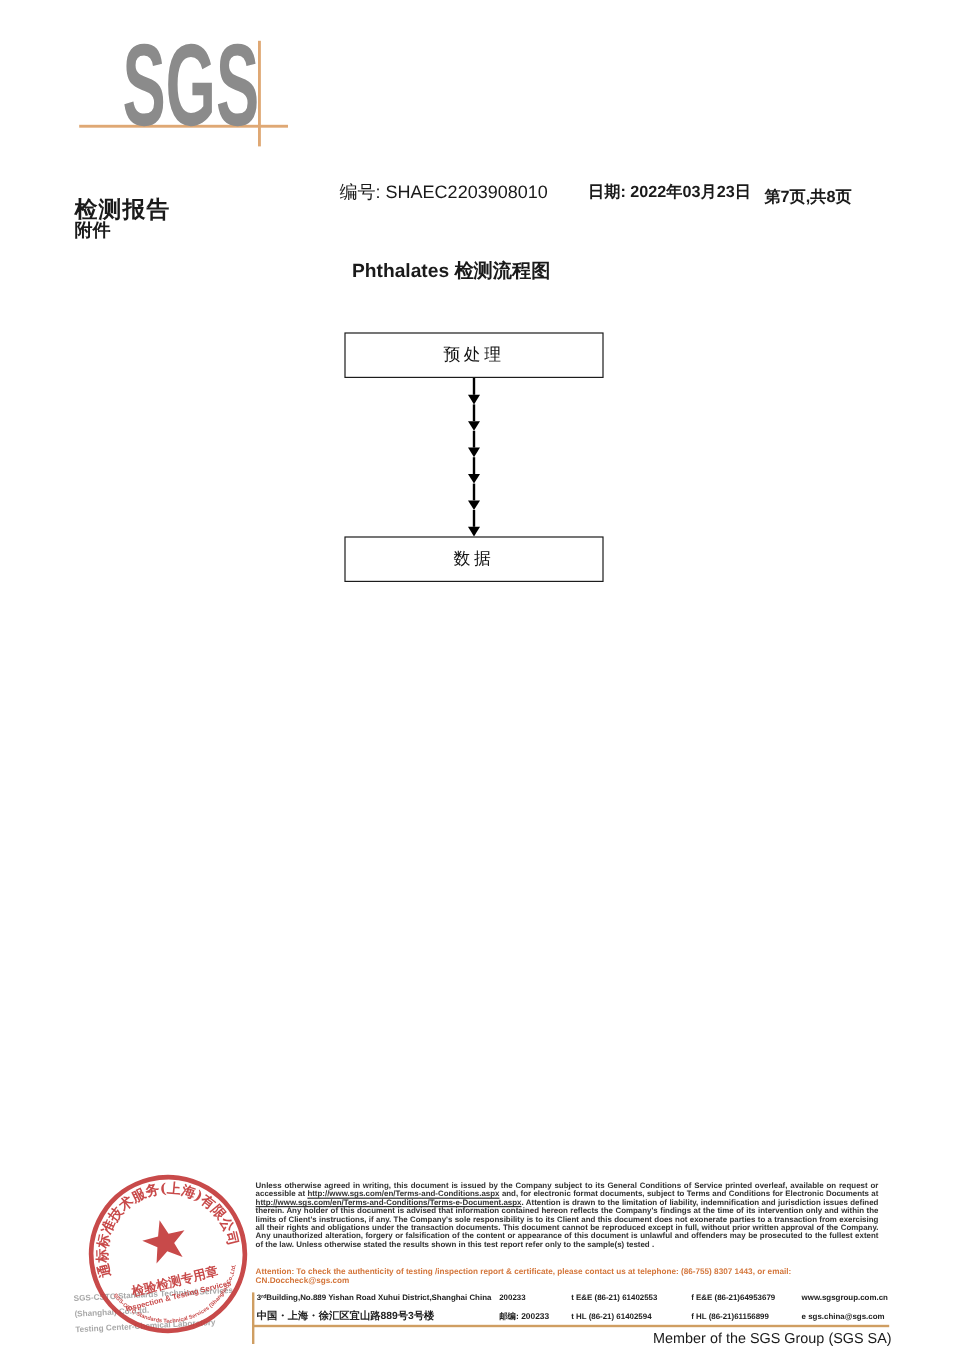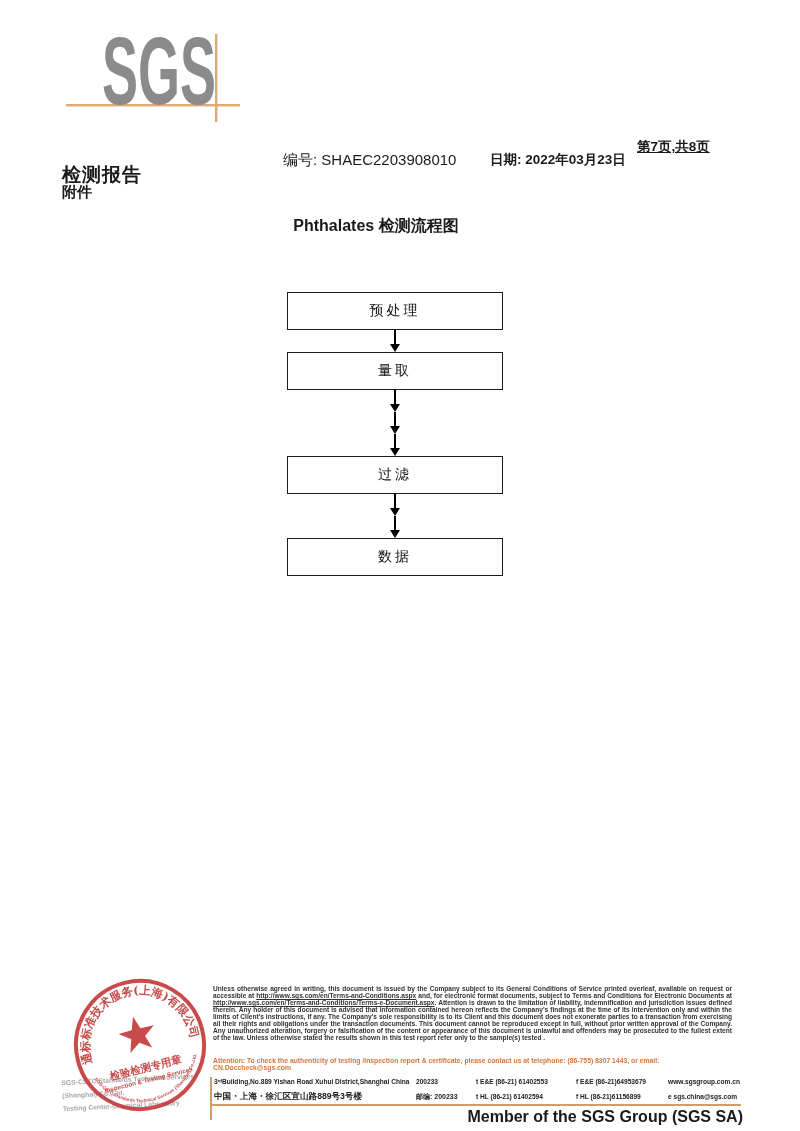--- a/index.html
+++ b/index.html
@@ -9,26 +9,26 @@
     font-family:"Liberation Sans", sans-serif; color:#1a1a1a; overflow:hidden;border-radius:29px;
   }
 
   
   .logo-svg { position:absolute; left:0; top:0; }
 
   
   .report-title { position:absolute; left:62px; top:162px; font-size:19px; font-weight:bold; letter-spacing:1px; }
   .report-no   { position:absolute; left:283px; top:151px; font-size:15px; font-weight:400; }
   .report-date { position:absolute; left:490px; top:151px; font-size:13.5px; font-weight:600; }
-  .report-page { position:absolute; left:637px; top:138px; font-size:13.5px; font-weight:600;text-decoration:underline; }
+  .report-page { position:absolute; left:637px; top:155px; font-size:13.5px; font-weight:600; }
   .attachment  { position:absolute; left:62px; top:183px; font-size:15px; font-weight:bold; }
 
   
   .chart-title { position:absolute; left:0; top:216px; width:752px; text-align:center; font-size:16px; font-weight:bold; }
-  .flow { position:absolute; left:287px; top:292px; width:216px; display:flex; flex-direction:column; }
+  .flow { position:absolute; left:287px; top:277px; width:216px; display:flex; flex-direction:column; }
   .fbox {
     height:38px; border:1.6px solid #1c1c1c; background:#fff;
     display:flex; align-items:center; justify-content:center;
     font-family:"DejaVu Serif", serif; font-size:14px; letter-spacing:3px; color:#111;
   }
   .farrow { height:22px; display:flex; flex-direction:column; align-items:center; }
   .farrow .shaft { width:2.6px; flex:1; background:#000; }
   .farrow .head { width:0; height:0; border-left:5.5px solid transparent; border-right:5.5px solid transparent; border-top:8px solid #000; }
 
   
@@ -41,21 +41,21 @@
     position:absolute; left:213px; top:1057px; width:519px;
     font-size:6.8px; line-height:7.3px; color:#d4763b; font-weight:bold; text-align:left;
   }
   .addr-block { position:absolute; left:214px; top:1078px; width:528px; }
   .addr-row { display:grid; grid-template-columns:202px 60px 100px 92px auto; align-items:baseline; height:13px; }
   .addr-row .c { font-size:6.6px; color:#222; font-weight:600; white-space:nowrap; }
   .addr-row.cn .c0 { font-size:8.6px; font-weight:bold; }
   .addr-row.cn .c1 { font-size:7px; font-weight:bold; }
   .v-tan { position:absolute; left:210px; top:1077px; width:2px; height:43px; background:#cf9e62; }
   .h-tan { position:absolute; left:211px; top:1104px; width:530px; height:2px; background:#cf9e62; }
-  .member { position:absolute; right:57px; top:1108px; font-size:16px; font-weight:bold; color:#1a1a1a;margin-left:36px; }
+  .member { position:absolute; right:57px; top:1108px; font-size:12px; font-weight:normal; color:#1a1a1a;margin-left:36px; }
 
   .company-lines { position:absolute; left:62px; top:1072px; width:160px; transform:rotate(-3deg); color:#a9a9a9; font-size:6.8px; line-height:13px; font-weight:600; }
 
   .stamp { position:absolute; left:68px; top:973px; transform:rotate(-14deg); opacity:0.92; }
 </style>
 </head>
 <body>
 
 <div class="page">
 
@@ -74,37 +74,31 @@
   <div class="chart-title">Phthalates 检测流程图</div>
 
   <div class="flow">
     <div class="fbox">
         <span>预处理</span>
       </div>
     <div class="farrow">
         <div class="shaft"></div>
         <div class="head"></div>
       </div>
-    <div class="fbox">
-        <span>量取</span>
-      </div>
     <div class="farrow">
         <div class="shaft"></div>
         <div class="head"></div>
       </div>
     <div class="farrow">
         <div class="shaft"></div>
         <div class="head"></div>
       </div>
     <div class="farrow">
         <div class="shaft"></div>
         <div class="head"></div>
-      </div>
-    <div class="fbox">
-        <span>过滤</span>
       </div>
     <div class="farrow">
         <div class="shaft"></div>
         <div class="head"></div>
       </div>
     <div class="farrow">
         <div class="shaft"></div>
         <div class="head"></div>
       </div>
     <div class="fbox">

